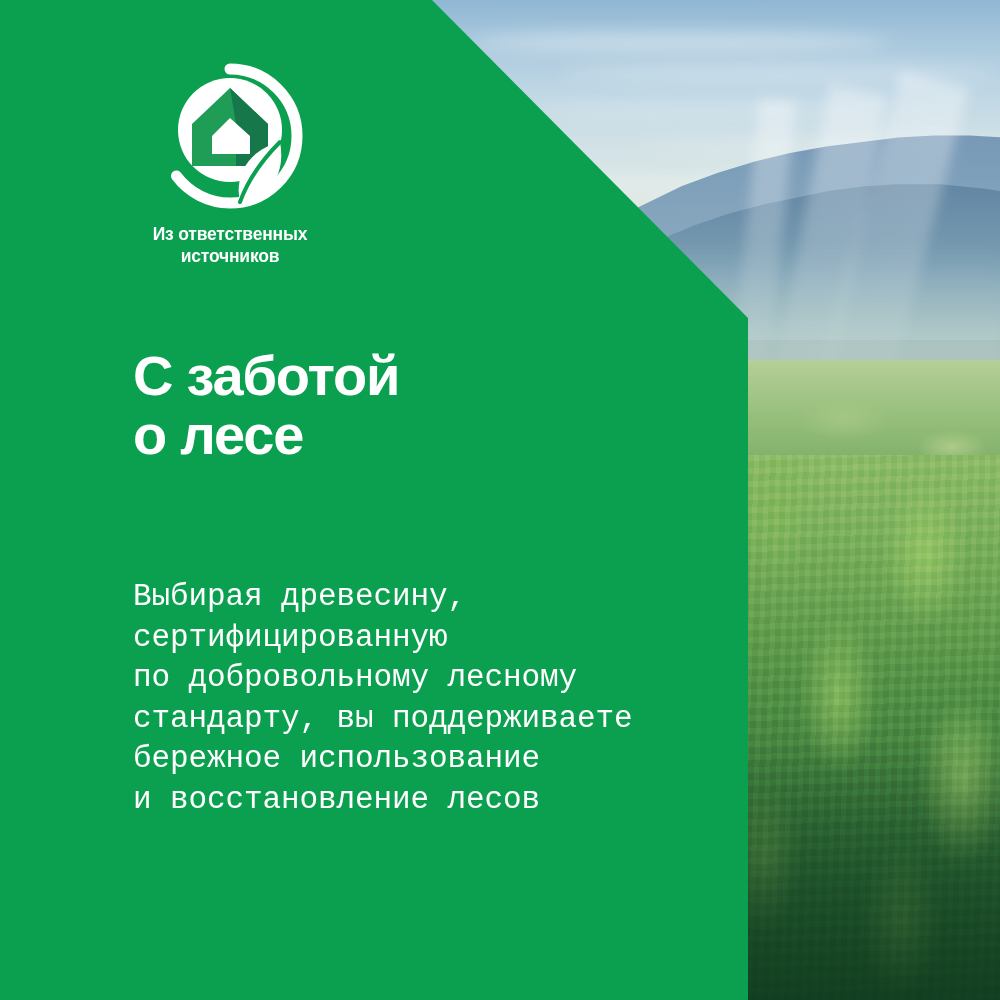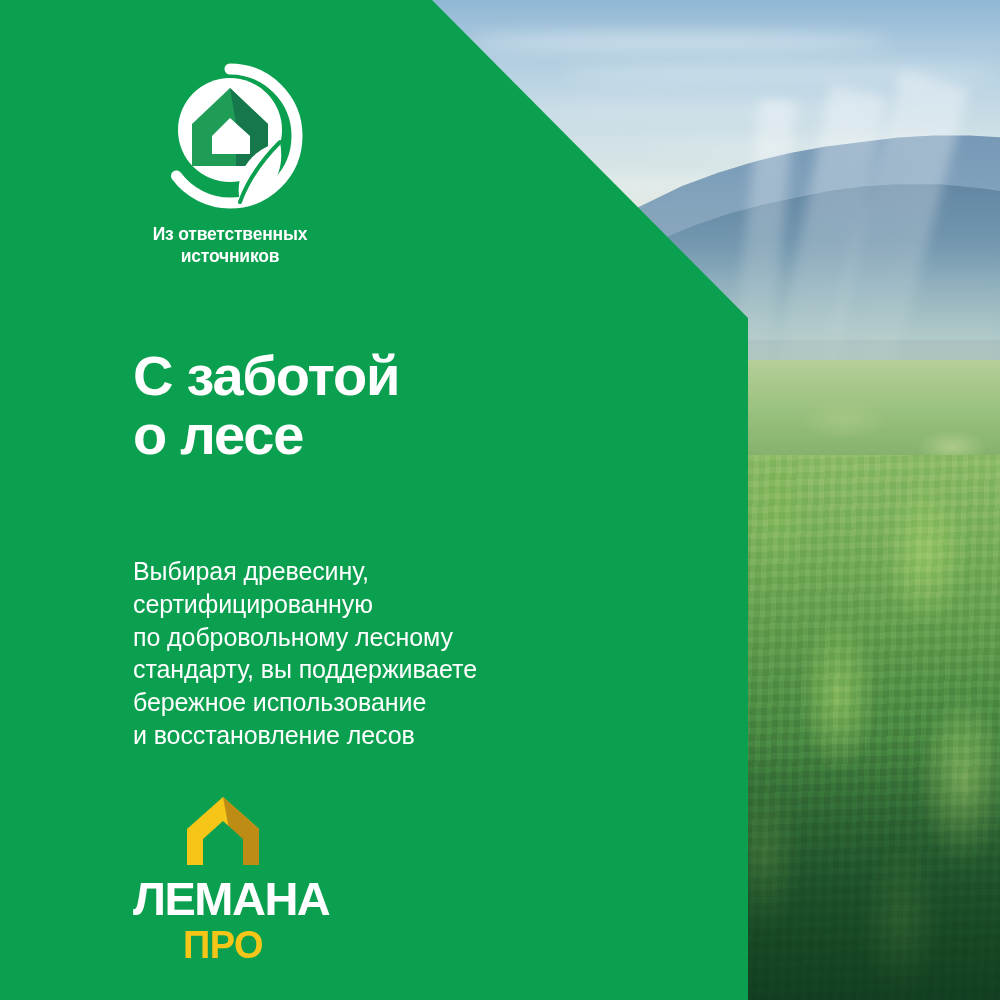--- a/index.html
+++ b/index.html
@@ -187,27 +187,28 @@
     font-size: 56px;
     font-weight: bold;
     line-height: 1.07;
     letter-spacing: -1.2px;
     white-space: pre-line;
   }
 
   
   .body-copy {
     position: absolute;
-    left: 133px; top: 530px;
+    left: 133px; top: 546px;
     color: #ffffff;
-    font-size: 25px;
+    font-size: 31px;
     font-weight: normal;
     line-height: 1.31;
     letter-spacing: -0.1px;
     white-space: pre-line;
+    font-family: Liberation Mono, monospace;
   }
 
   
   .brand {
     position: absolute;
     left: 133px; top: 795px;
     width: 180px;
   }
   .brand-house {
     width: 76px; height: 72px;
@@ -287,29 +288,15 @@
     <h1 class="headline">С заботой
 о лесе</h1>
 
     <p class="body-copy">Выбирая древесину,
 сертифицированную
 по добровольному лесному
 стандарту, вы поддерживаете
 бережное использование
 и восстановление лесов</p>
 
-    <div class="brand">
-      <div class="brand-house">
-        <svg viewBox="0 0 76 72" width="76" height="72" aria-hidden="true">
-
-          <path d="M38 2 L74 34 L74 70 L2 70 L2 34 Z" fill="#f5c518"></path>
-
-          <path d="M38 2 L74 34 L74 70 L44 70 L44 34 Z" fill="#be8c14"></path>
-
-          <path d="M38 26 L58 44 L58 70 L18 70 L18 44 Z" fill="#0ba04f"></path>
-        </svg>
-      </div>
-      <div class="brand-name">ЛЕМАНА</div>
-      <div class="brand-sub">ПРО</div>
-    </div>
 
   </div>
 </div>
 
 </body></html>

